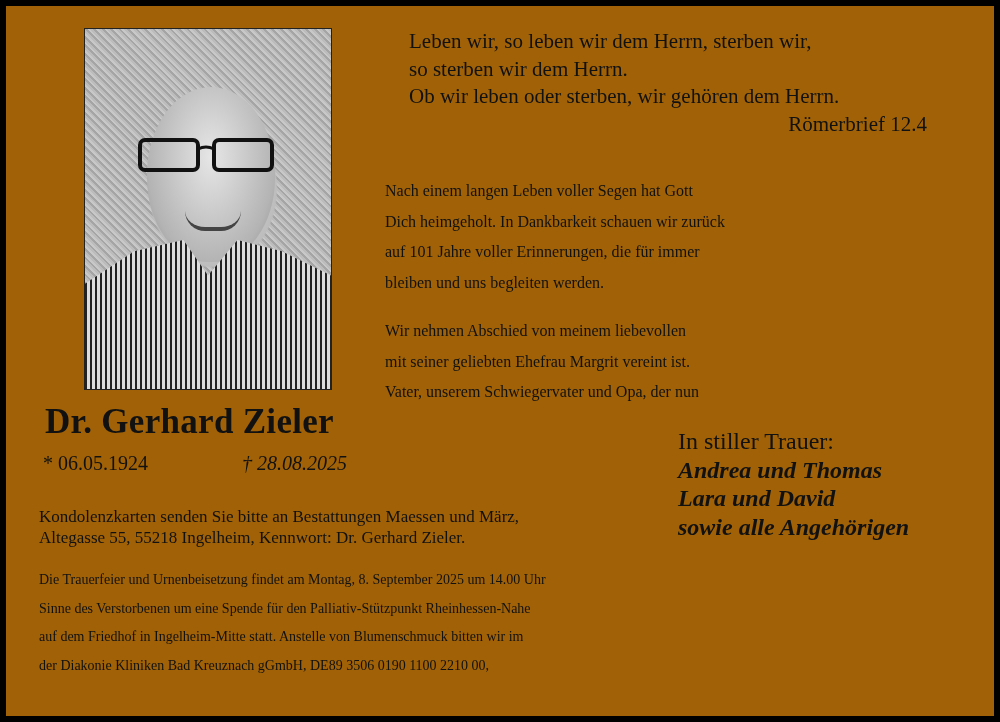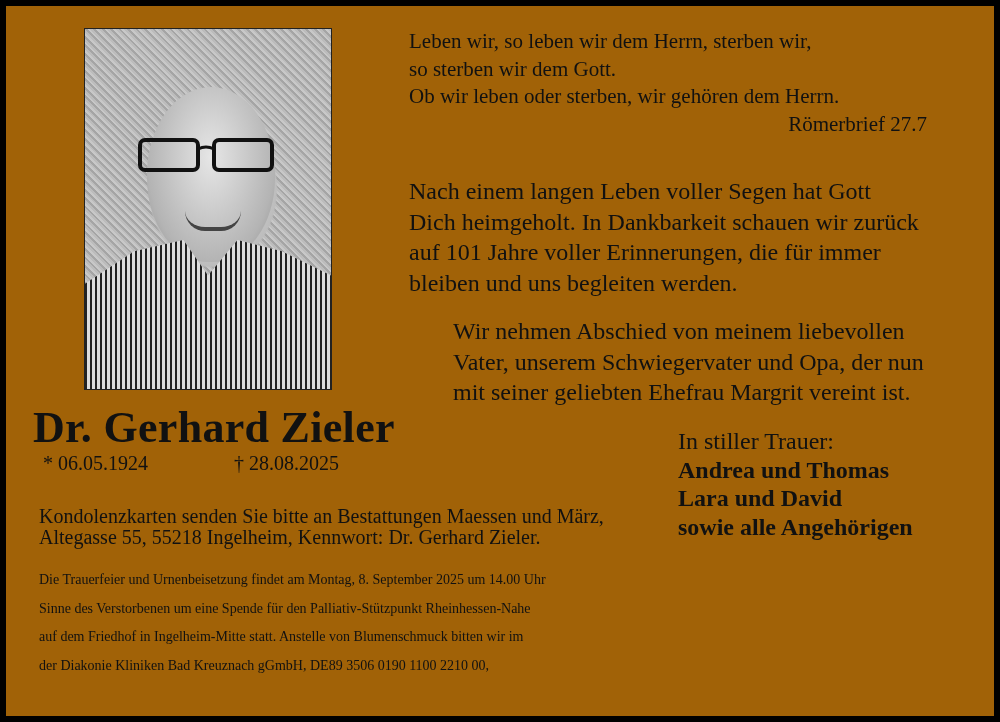--- a/index.html
+++ b/index.html
@@ -32,36 +32,36 @@
     }
     .photo .smile {
       position: absolute; left: 100px; top: 182px; width: 56px; height: 16px;
       border-bottom: 4px solid #444; border-radius: 0 0 40px 40px;
     }
     .verse {
       position: absolute; left: 403px; top: 22px; width: 518px;
       font-size: 21px; line-height: 27.5px;
     }
     .verse .ref { text-align: right; }
-    .para { position: absolute; left: 403px; width: 540px; font-size: 24px; line-height: 30.5px; }
+    .para { position: absolute; left: 379px; width: 540px; font-size: 16px; line-height: 30.5px; }
     .p1 { top: 170px; }
-    .p2 { top: 310px; margin-left: 44px; }
+    .p2 { top: 310px; }
     .name {
-      position: absolute; left: 27px; top: 396px;
-      font-size: 44px; font-weight: bold; letter-spacing: 0.3px;
+      position: absolute; left: 39px; top: 396px;
+      font-size: 35px; font-weight: bold; letter-spacing: 0.3px;
     }
     .dates { position: absolute; top: 446px; font-size: 20px; }
     .birth { left: 37px; }
-    .death { left: 228px; }
+    .death { left: 236px; font-style: italic; }
     .condolence {
       position: absolute; left: 33px; top: 500px; width: 580px;
-      font-size: 20px; line-height: 21px;
+      font-size: 17px; line-height: 21px;
     }
     .mourners { position: absolute; left: 672px; top: 421px; font-size: 24px; line-height: 28.5px; }
-    .mourners .b { font-weight: bold; }
+    .mourners .b { font-weight: bold; font-style: italic; }
     .service {
       position: absolute; left: 33px; top: 560px; width: 945px;
       font-size: 14px; line-height: 28.5px;
     }
   </style>
 </head>
 <body>
 
 <div class="frame">
 
@@ -71,36 +71,36 @@
       <rect x="3" y="3" width="58" height="30" rx="5" fill="none" stroke="#111" stroke-width="4"></rect>
       <rect x="77" y="3" width="58" height="30" rx="5" fill="none" stroke="#111" stroke-width="4"></rect>
       <path d="M61 12 Q69 8 77 12" fill="none" stroke="#111" stroke-width="3"></path>
     </svg>
     <div class="smile"></div>
     <div class="shirt"></div>
   </div>
 
   <div class="verse">
     <div>Leben wir, so leben wir dem Herrn, sterben wir,</div>
-    <div>so sterben wir dem Gott.</div>
+    <div>so sterben wir dem Herrn.</div>
     <div>Ob wir leben oder sterben, wir gehören dem Herrn.</div>
-    <div class="ref">Römerbrief 27.7</div>
+    <div class="ref">Römerbrief 12.4</div>
   </div>
 
   <div class="para p1">
     <div>Nach einem langen Leben voller Segen hat Gott</div>
     <div>Dich heimgeholt. In Dankbarkeit schauen wir zurück</div>
     <div>auf 101 Jahre voller Erinnerungen, die für immer</div>
     <div>bleiben und uns begleiten werden.</div>
   </div>
 
   <div class="para p2">
     <div>Wir nehmen Abschied von meinem liebevollen</div>
+    <div>mit seiner geliebten Ehefrau Margrit vereint ist.</div>
     <div>Vater, unserem Schwiegervater und Opa, der nun</div>
-    <div>mit seiner geliebten Ehefrau Margrit vereint ist.</div>
   </div>
 
   <div class="name">Dr. Gerhard Zieler</div>
   <div class="dates birth">* 06.05.1924</div>
   <div class="dates death">† 28.08.2025</div>
 
   <div class="condolence">
     <div>Kondolenzkarten senden Sie bitte an Bestattungen Maessen und März,</div>
     <div>Altegasse 55, 55218 Ingelheim, Kennwort: Dr. Gerhard Zieler.</div>
   </div>

